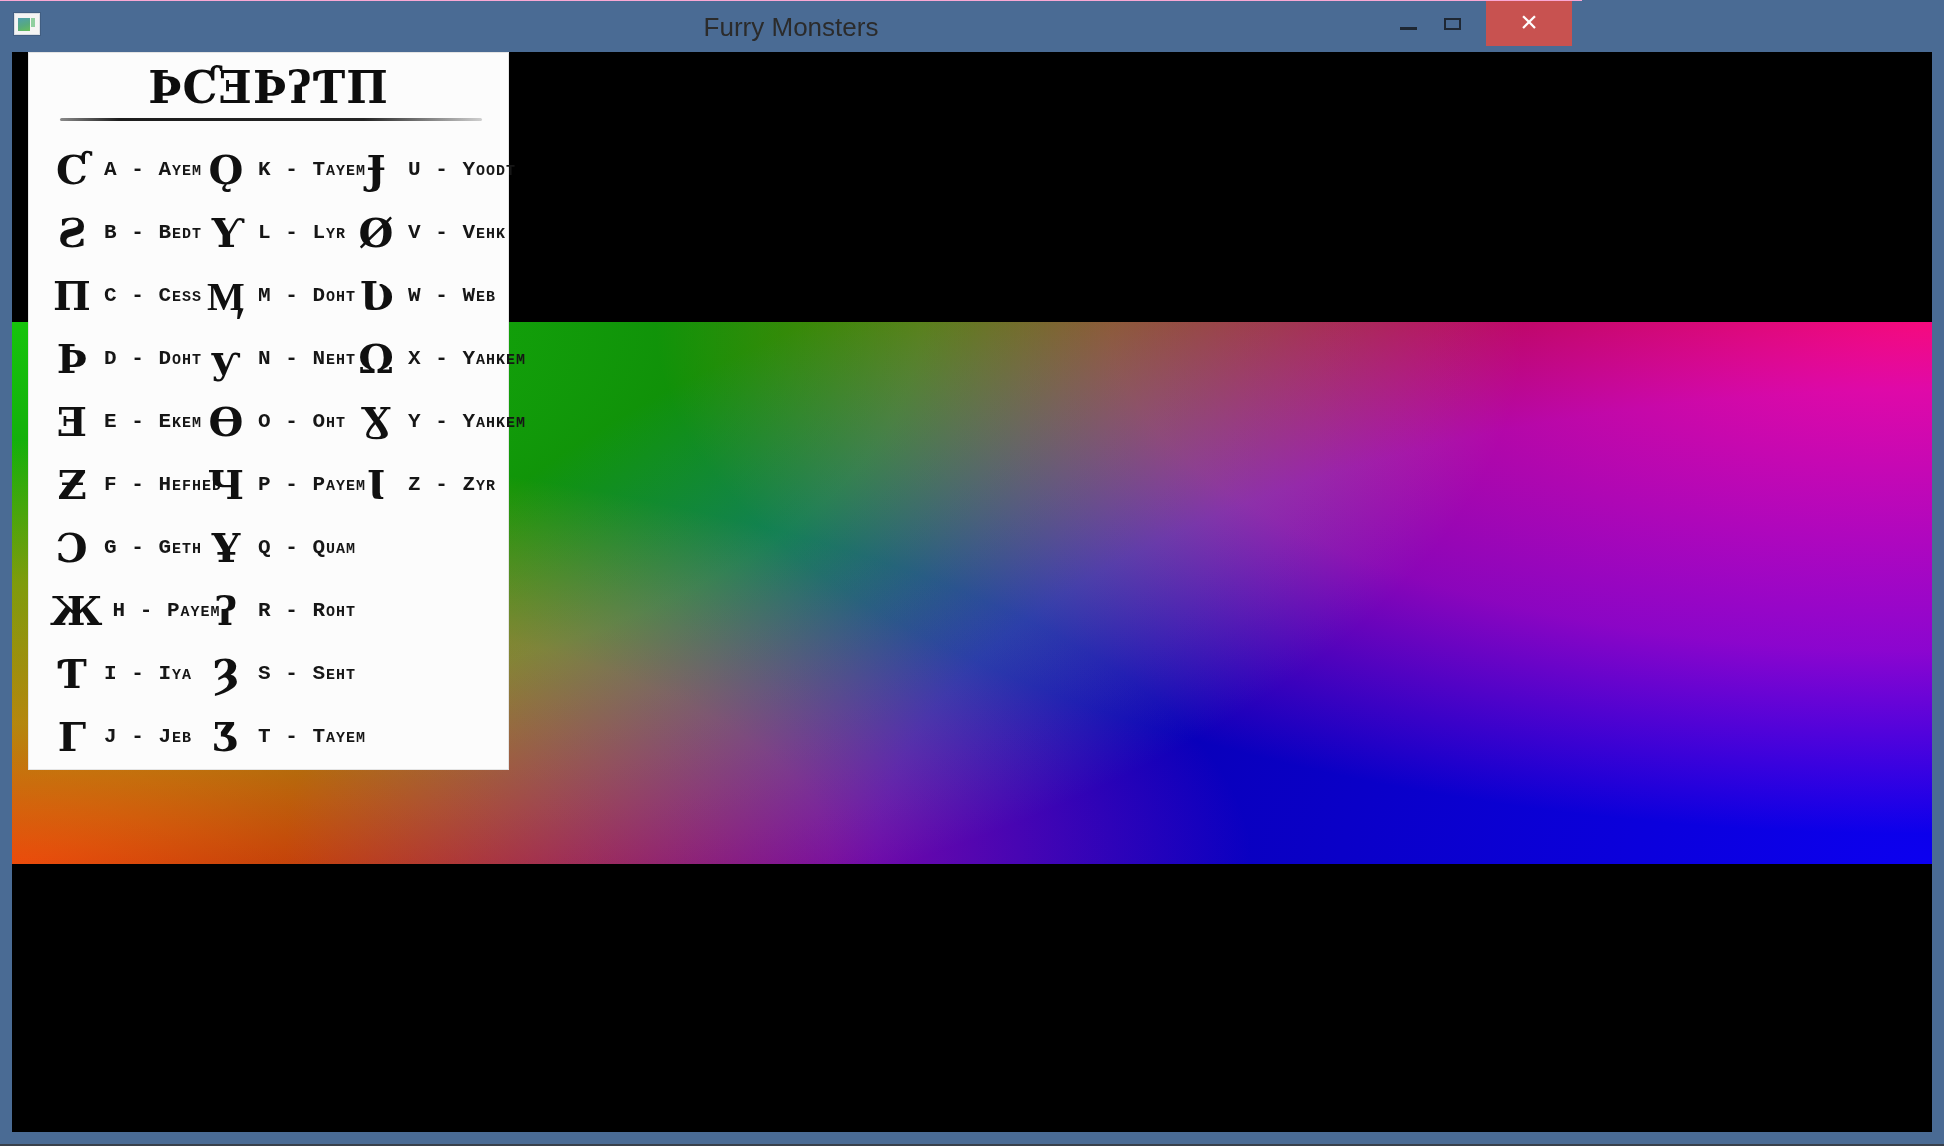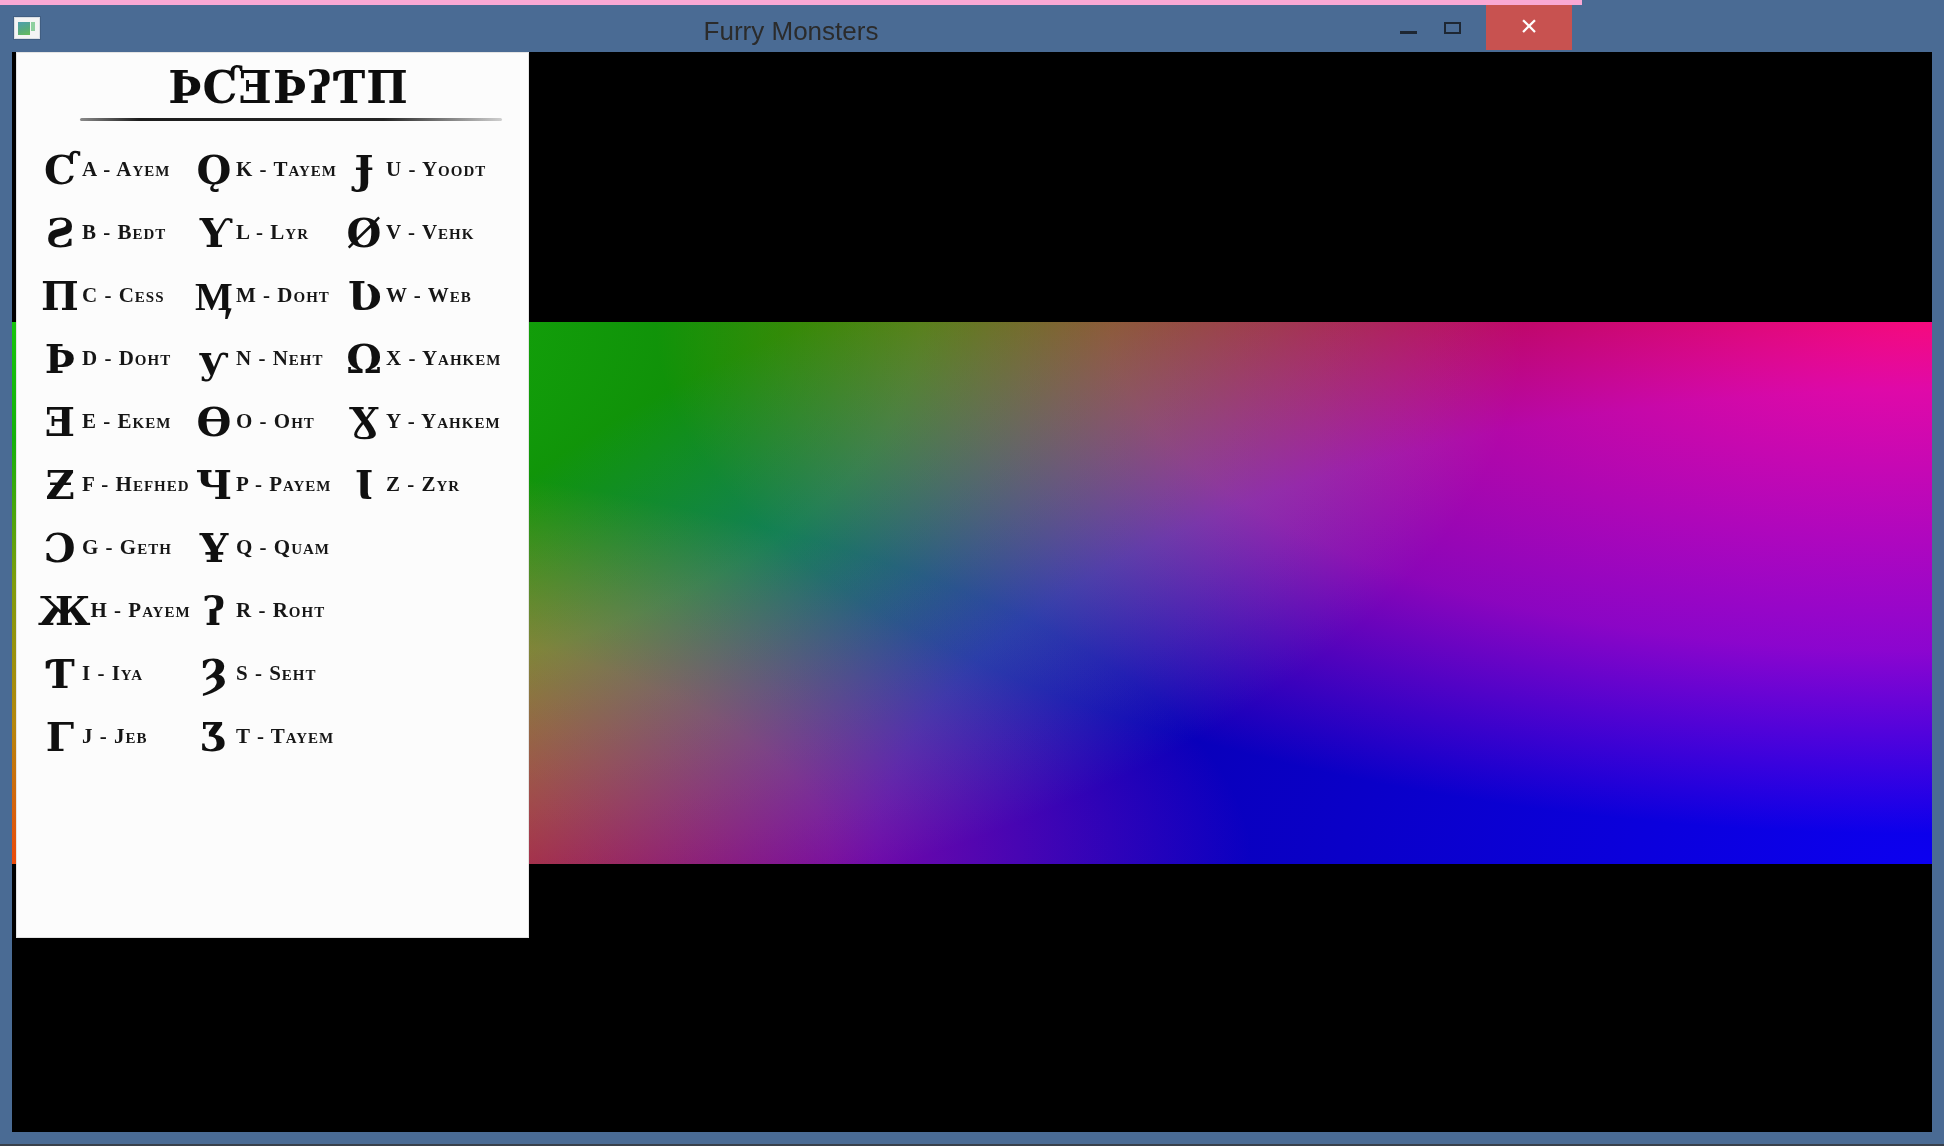--- a/index.html
+++ b/index.html
@@ -1,47 +1,47 @@
 <!DOCTYPE html>
 <html style="--titlebar: #4a6b94; --titlebar-text: #2b2b2b; --close-red: #c85250; --control-glyph: #1e2733; --panel-bg: #fcfcfc; --ink: #161616; --black: #000000;"><head>
 <meta charset="utf-8">
 <style>
   html,body{margin:0;padding:0;}
   body{width:1944px;height:1146px;overflow:hidden;font-family:"Liberation Sans",sans-serif;}
   .window{position:relative;width:1944px;height:1146px;background:var(--titlebar,#4a6b94);}
   .window::after{content:"";position:absolute;left:0;right:0;bottom:0;height:2px;background:#39414b;}
 
   
-  .titlebar{position:absolute;left:0;top:0;width:1582px;height:52px;background:var(--titlebar,#4a6b94);border-top:5px solid #f9a8d4;}
+  .titlebar{position:absolute;left:0;top:0;width:1582px;height:52px;background:var(--titlebar,#4a6b94);border-top:1px solid #f9a8d4;}
   .app-icon{position:absolute;left:14px;top:12px;width:26px;height:22px;background:#f4f4f4;border:1px solid #d9dee4;box-sizing:border-box;box-shadow:0 0 0 1px rgba(0,0,0,.12);}
   .app-icon-art{position:absolute;left:3px;top:4px;width:12px;height:13px;background:linear-gradient(160deg,#4f9fb0 0%,#57aa7f 55%,#67bd5a 100%);}
   .app-icon-strip{position:absolute;right:4px;top:4px;width:4px;height:9px;background:#8fcf9f;}
   .window-title{position:absolute;left:0;right:0;top:0;height:52px;line-height:52px;text-align:center;font-size:26px;color:var(--titlebar-text,#2b2b2b);}
   .window-controls{position:absolute;right:10px;top:0;height:46px;display:flex;align-items:stretch;}
   .min-btn,.max-btn{width:44px;height:45px;display:flex;align-items:center;justify-content:center;}
   .min-glyph{width:17px;height:3px;background:var(--control-glyph,#1e2733);margin-top:10px;}
   .max-glyph{width:17px;height:12px;border:2px solid var(--control-glyph,#1e2733);box-sizing:border-box;}
   .close-btn{width:86px;height:45px;margin-left:12px;background:var(--close-red,#c85250);display:flex;align-items:center;justify-content:center;color:#fff;font-size:30px;line-height:1;}
   .close-btn span{transform:translateY(-2px);}
 
   
   .window-content{position:absolute;left:12px;top:52px;width:1920px;height:1080px;background:var(--black,#000000);overflow:hidden;}
   .gradient-canvas{position:absolute;left:0;top:270px;width:1920px;height:542px;background:#000;background-blend-mode:screen;}
 
   
-  .daedric-panel{position:absolute;left:4px;top:0;width:481px;height:886px;background:var(--panel-bg,#fcfcfc);box-shadow:inset 0 0 0 1px #e4e4e4;padding-left:32px;}
+  .daedric-panel{position:absolute;left:16px;top:0;width:481px;height:718px;background:var(--panel-bg,#fcfcfc);box-shadow:inset 0 0 0 1px #e4e4e4;}
   .panel-title{margin-top:12px;text-align:center;font-family:"DejaVu Serif",serif;font-weight:bold;font-size:44px;line-height:48px;color:#0d0d0d;letter-spacing:1px;}
   .panel-divider{margin:6px 0 0 32px;width:422px;height:3px;background:linear-gradient(to right,#8a8a8a 0%,#1d1d1d 14%,#242424 72%,#cfcfcf 100%);border-radius:2px;}
   .letters-col{position:absolute;top:86px;width:152px;}
   .letters-col.c0{left:22px;}
   .letters-col.c1{left:176px;}
   .letters-col.c2{left:326px;}
   .letter-row{height:63px;display:flex;align-items:center;}
   .glyph{flex:0 0 44px;text-align:center;font-family:"DejaVu Serif",serif;font-weight:bold;font-size:40px;line-height:1;color:#101010;}
-  .label{font-family:Liberation Serif, serif;font-variant:small-caps;font-weight:700;font-size:21px;letter-spacing:1px;color:var(--ink,#161616);white-space:nowrap;}
+  .label{margin-left:10px;font-family:Liberation Mono, monospace;font-variant:small-caps;font-weight:700;font-size:21px;letter-spacing:1px;color:var(--ink,#161616);white-space:nowrap;}
 </style>
 </head>
 <body>
 
 <div class="window">
 
   <div class="titlebar">
     <div class="app-icon">
       <div class="app-icon-art"></div>
       <div class="app-icon-strip"></div>

